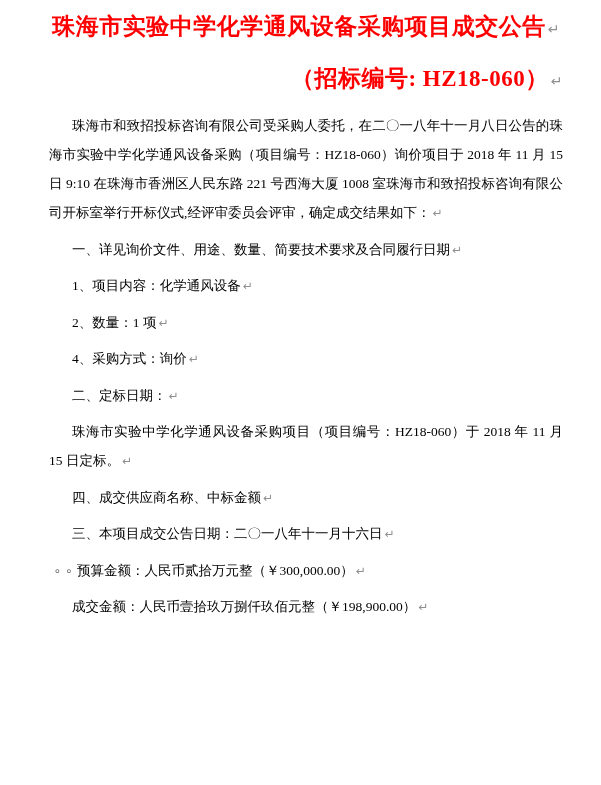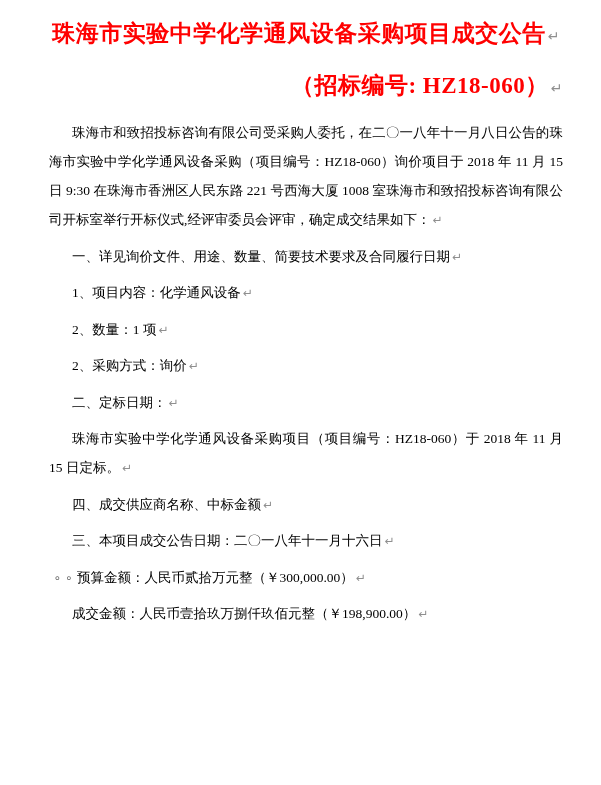--- a/index.html
+++ b/index.html
@@ -4,21 +4,21 @@
 <style>
   * { box-sizing: border-box; }
   html, body { margin: 0; padding: 0; background: #ffffff; }
   body {
     width: 601px; height: 785px; overflow: hidden;
     font-family: "Liberation Serif", "DejaVu Serif", serif;
     color: #000000;
   }
   .page {
     width: 601px; height: 785px;
-    padding: 18px 38px 0 49px;
+    padding: 11px 38px 0 49px;
     background: #ffffff;
   }
   .title {
     margin: 0 0 18px 0;
     color: #ff0000;
     font-size: 23px;
     font-weight: bold;
     line-height: 32px;
     text-align: center;
     letter-spacing: 0.5px;
@@ -58,31 +58,31 @@
 </style>
 </head>
 <body>
 
 <div class="page">
 
   <h1 class="title"><span>珠海市实验中学化学通风设备采购项目成交公告</span><span class="pmark pmark-title">↵</span></h1>
 
   <h1 class="title subtitle"><span>（招标编号: HZ18-060）</span><span class="pmark pmark-title">↵</span></h1>
 
-  <p class="para indent"><span>珠海市和致招投标咨询有限公司受采购人委托，在二〇一八年十一月八日公告的珠海市实验中学化学通风设备采购（项目编号：HZ18-060）询价项目于 2018 年 11 月 15 日 9:30 在珠海市香洲区人民东路 221 号西海大厦 1008 室珠海市和致招投标咨询有限公司开标室举行开标仪式,经评审委员会评审，确定成交结果如下：</span><span class="pmark">↵</span></p>
+  <p class="para indent"><span>珠海市和致招投标咨询有限公司受采购人委托，在二〇一八年十一月八日公告的珠海市实验中学化学通风设备采购（项目编号：HZ18-060）询价项目于 2018 年 11 月 15 日 9:10 在珠海市香洲区人民东路 221 号西海大厦 1008 室珠海市和致招投标咨询有限公司开标室举行开标仪式,经评审委员会评审，确定成交结果如下：</span><span class="pmark">↵</span></p>
 
   <p class="para indent"><span>一、详见询价文件、用途、数量、简要技术要求及合同履行日期</span><span class="pmark">↵</span></p>
 
   <p class="para indent"><span>1、项目内容：化学通风设备</span><span class="pmark">↵</span></p>
 
   <p class="para indent"><span>2、数量：1 项</span><span class="pmark">↵</span></p>
 
 
 
-  <p class="para indent"><span>2、采购方式：询价</span><span class="pmark">↵</span></p>
+  <p class="para indent"><span>4、采购方式：询价</span><span class="pmark">↵</span></p>
 
 
   <p class="para indent"><span>二、定标日期：</span><span class="pmark">↵</span></p>
 
   <p class="para indent"><span>珠海市实验中学化学通风设备采购项目（项目编号：HZ18-060）于 2018 年 11 月 15 日定标。</span><span class="pmark">↵</span></p>
 
   <p class="para indent"><span>四、成交供应商名称、中标金额</span><span class="pmark">↵</span></p>
 
   <p class="para indent"><span>三、本项目成交公告日期：二〇一八年十一月十六日</span><span class="pmark">↵</span></p>
 

